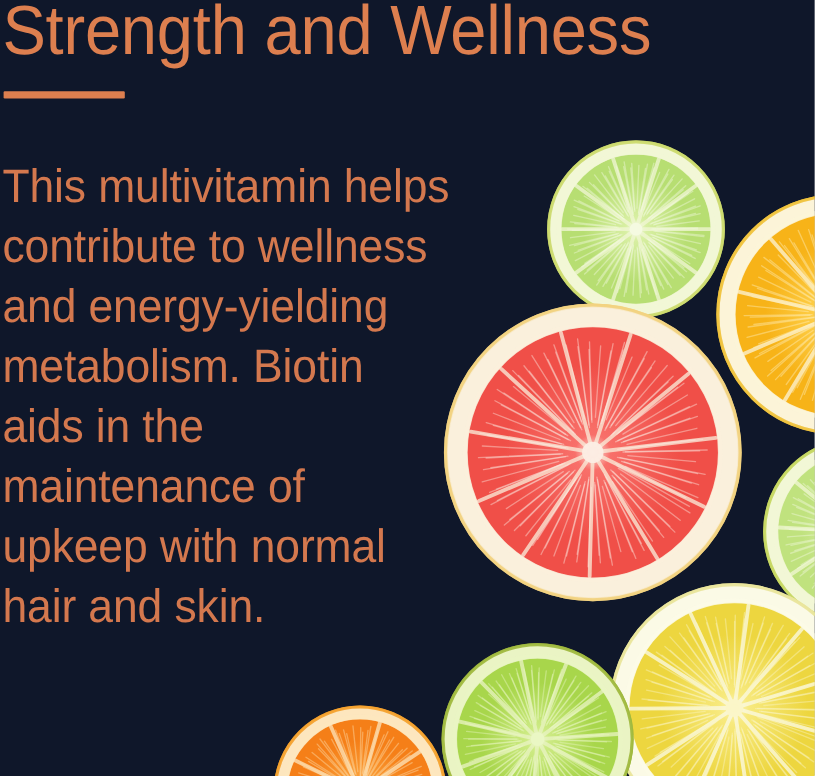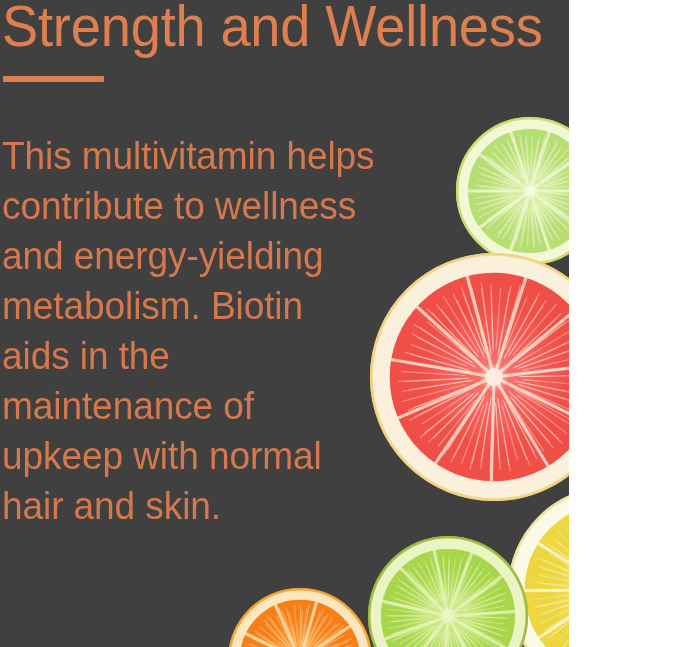--- a/index.html
+++ b/index.html
@@ -2,23 +2,23 @@
 <html><head>
 <meta charset="utf-8">
 <style>
   html, body {
     margin: 0;
     padding: 0;
     background: #ffffff;
   }
   #canvas {
     position: relative;
-    width: 569px;
+    width: 679px;
     height: 647px;
-    background: #404040;
+    background: #0f172a;
     overflow: hidden;
     font-family: "Liberation Sans", sans-serif;
   }
 
   
   #fruit-layer {
     position: absolute;
     inset: 0;
     z-index: 1;
   }

